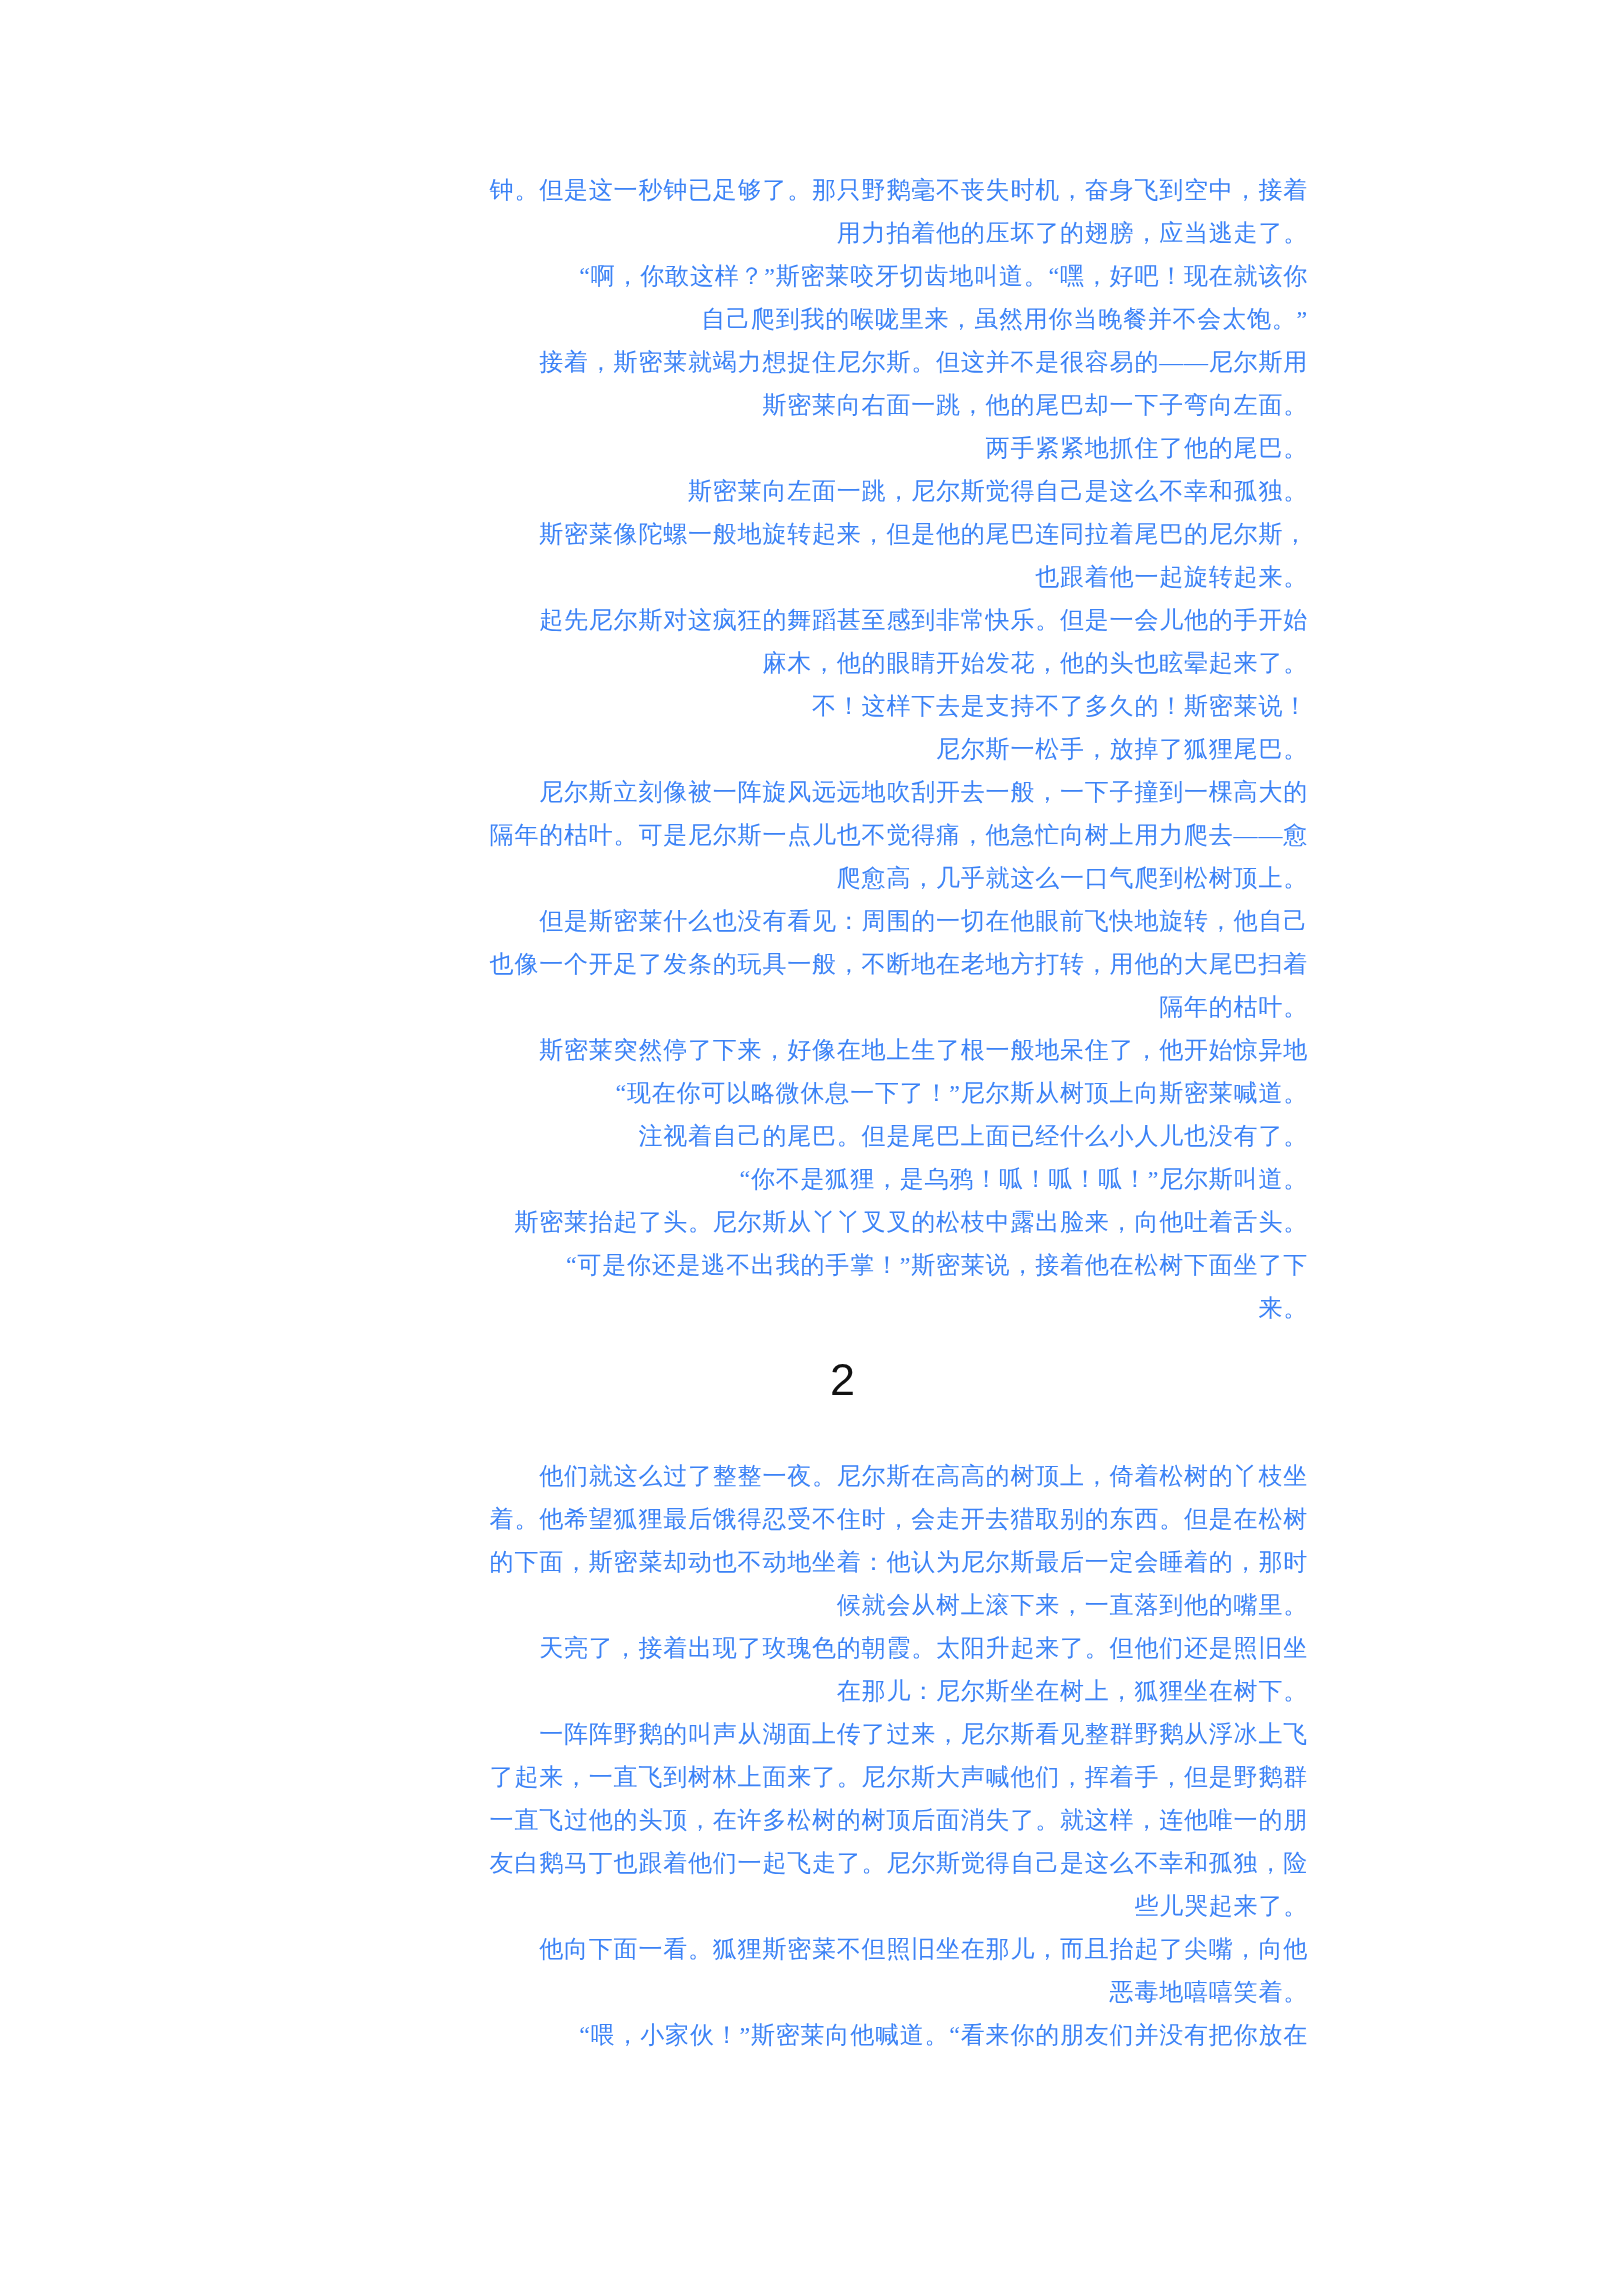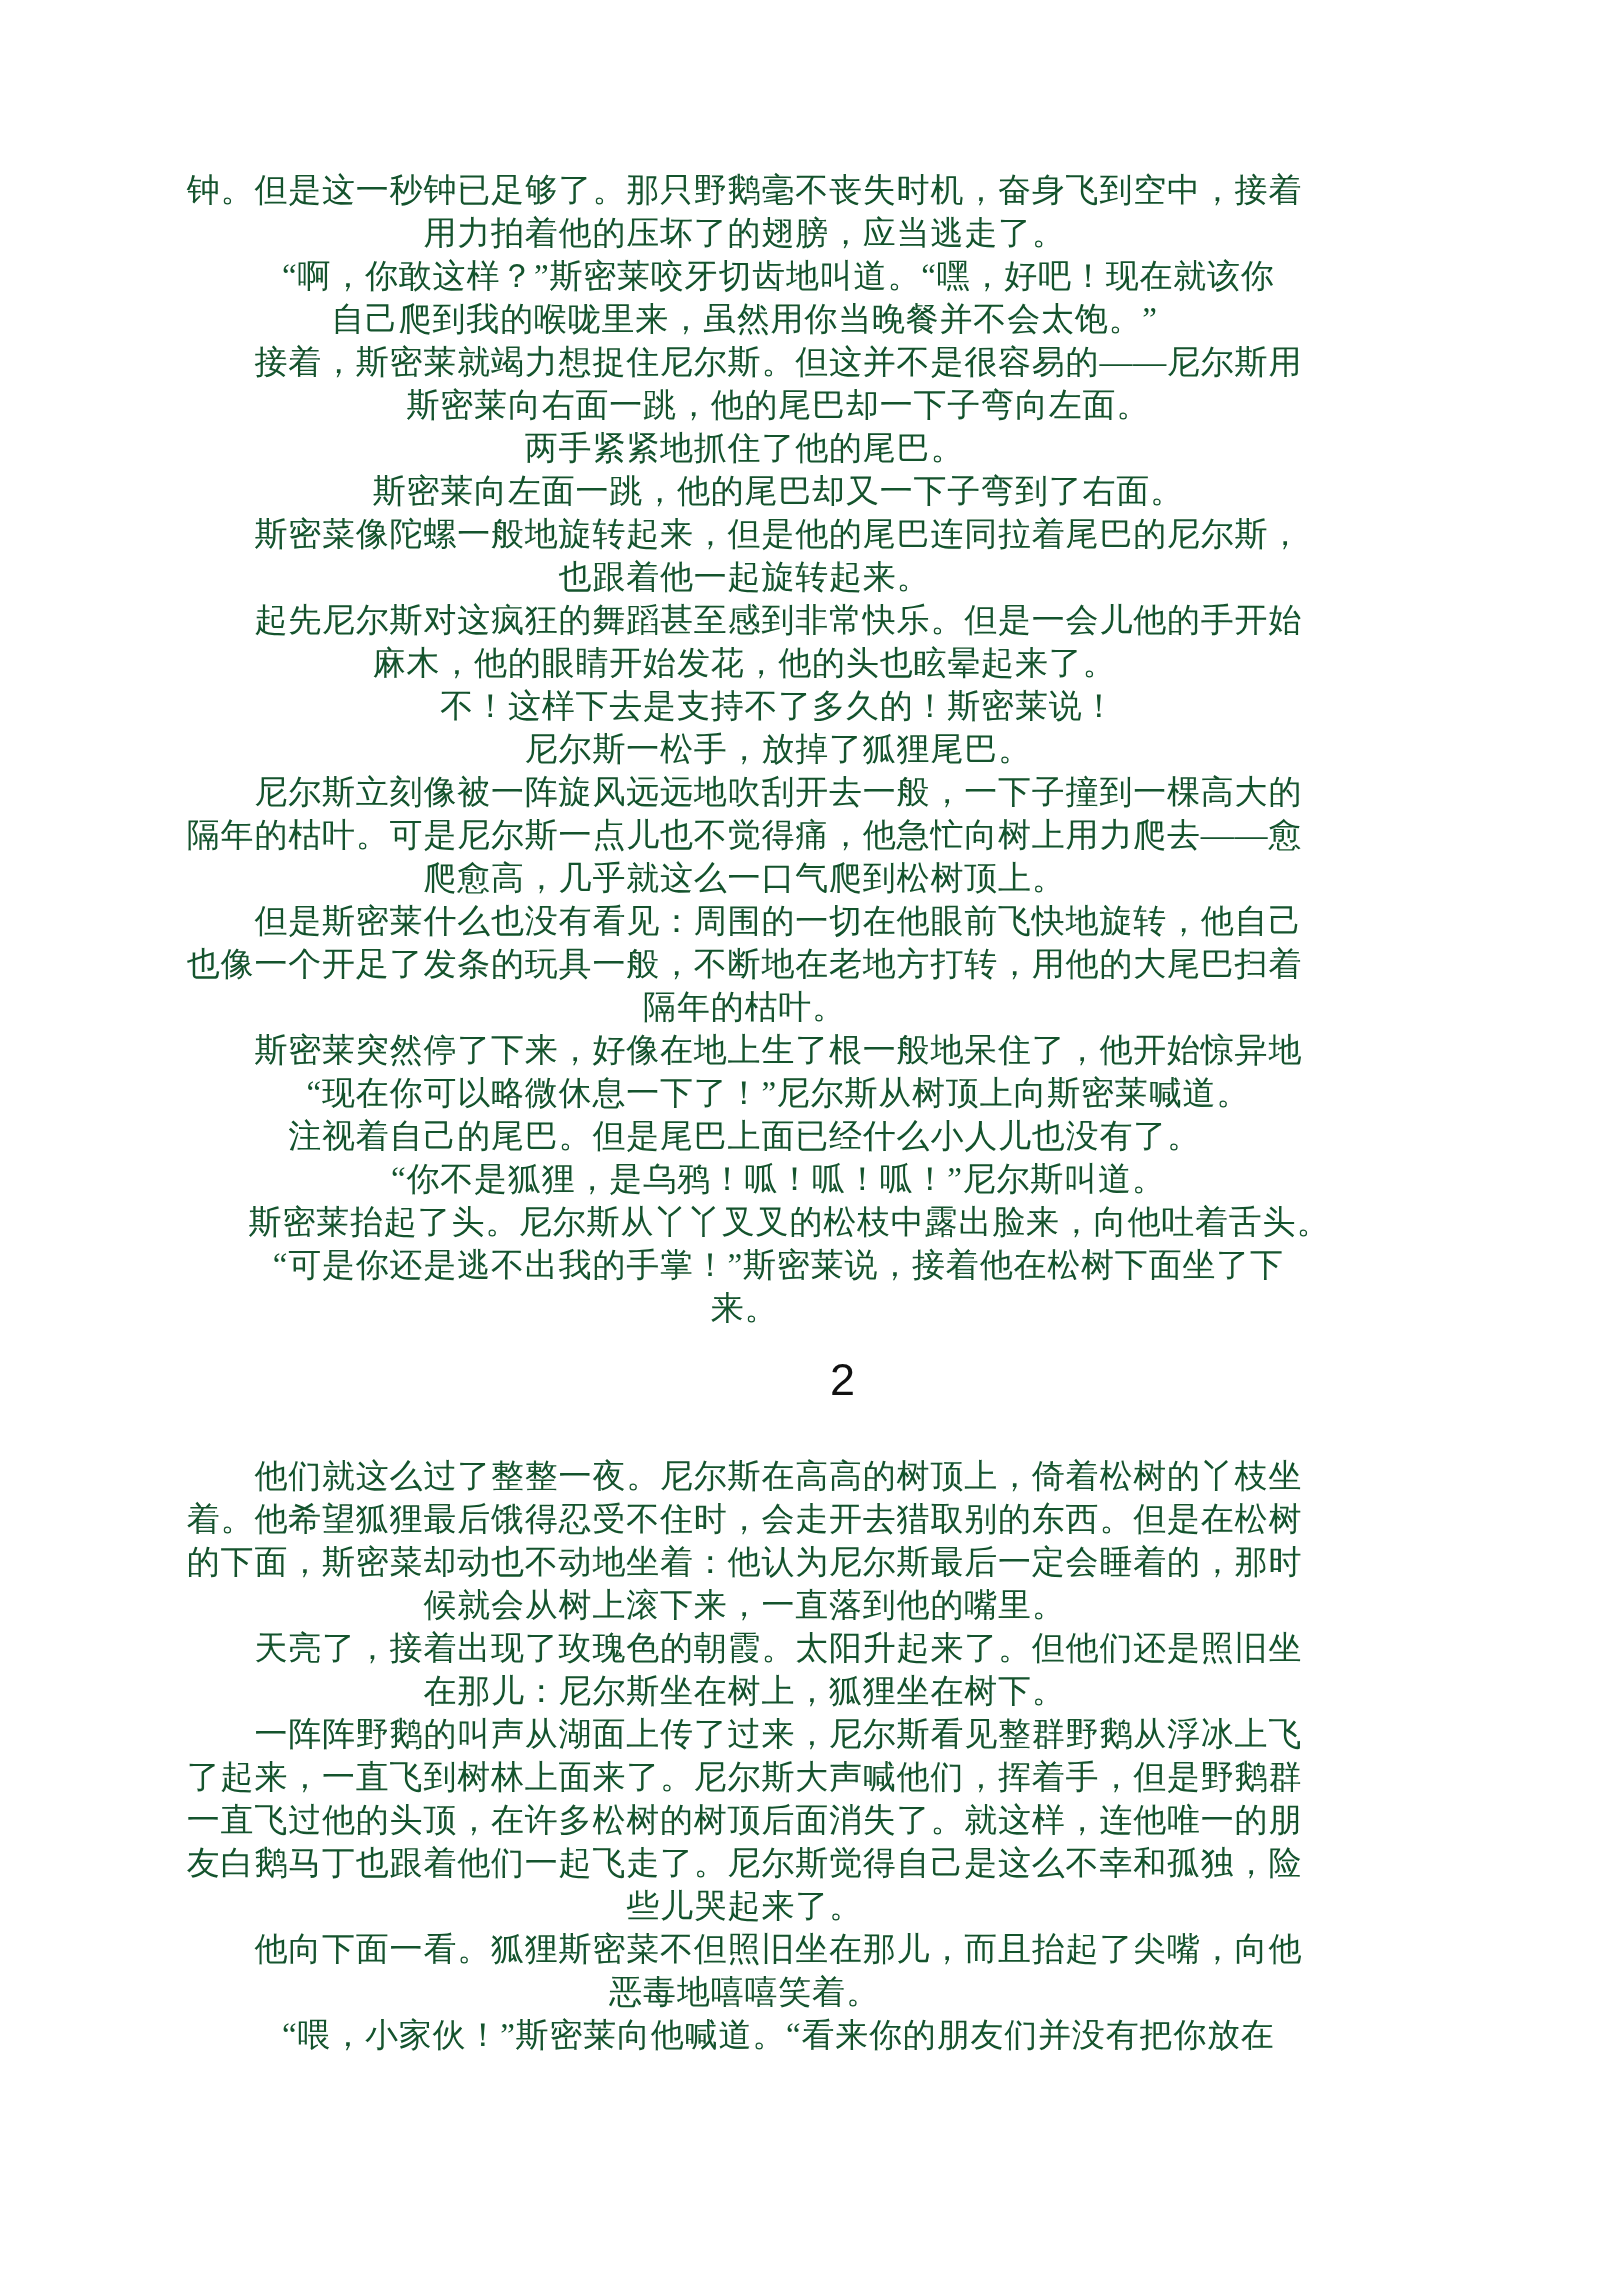--- a/index.html
+++ b/index.html
@@ -13,26 +13,26 @@
     overflow: hidden;
   }
   .text-block {
     position: absolute;
     left: 181px;
     top: 169px;
     width: 1127px;
   }
   .section .line {
     font-family: "Liberation Serif", "DejaVu Serif", serif;
-    font-size: 33px;
+    font-size: 24px;
     line-height: 43px;
     letter-spacing: 0.8px;
     white-space: pre;
-    color: #14532d;
-    text-align: center;
+    color: #3b82f6;
+    text-align: right;
   }
   .section-heading {
     font-family: "Liberation Sans", "DejaVu Sans", sans-serif;
     font-size: 45px;
     line-height: 59px;
     font-weight: 400;
     color: #111111;
     text-align: center;
     padding-left: 196px;
     margin-top: 19.6px;
@@ -45,21 +45,21 @@
 <div class="page">
   <div class="text-block">
     <div class="section">
         <div class="line">钟。但是这一秒钟已足够了。那只野鹅毫不丧失时机，奋身飞到空中，接着</div>
         <div class="line">用力拍着他的压坏了的翅膀，应当逃走了。</div>
         <div class="line">　　“啊，你敢这样？”斯密莱咬牙切齿地叫道。“嘿，好吧！现在就该你</div>
         <div class="line">自己爬到我的喉咙里来，虽然用你当晚餐并不会太饱。”</div>
         <div class="line">　　接着，斯密莱就竭力想捉住尼尔斯。但这并不是很容易的——尼尔斯用</div>
         <div class="line">　　斯密莱向右面一跳，他的尾巴却一下子弯向左面。</div>
         <div class="line">两手紧紧地抓住了他的尾巴。</div>
-        <div class="line">　　斯密莱向左面一跳，他的尾巴却又一下子弯到了右面。</div>
+        <div class="line">　　斯密莱向左面一跳，尼尔斯觉得自己是这么不幸和孤独。</div>
         <div class="line">　　斯密菜像陀螺一般地旋转起来，但是他的尾巴连同拉着尾巴的尼尔斯，</div>
         <div class="line">也跟着他一起旋转起来。</div>
         <div class="line">　　起先尼尔斯对这疯狂的舞蹈甚至感到非常快乐。但是一会儿他的手开始</div>
         <div class="line">麻木，他的眼睛开始发花，他的头也眩晕起来了。</div>
         <div class="line">　　不！这样下去是支持不了多久的！斯密莱说！</div>
         <div class="line">　　尼尔斯一松手，放掉了狐狸尾巴。</div>
         <div class="line">　　尼尔斯立刻像被一阵旋风远远地吹刮开去一般，一下子撞到一棵高大的</div>
         <div class="line">隔年的枯叶。可是尼尔斯一点儿也不觉得痛，他急忙向树上用力爬去——愈</div>
         <div class="line">爬愈高，几乎就这么一口气爬到松树顶上。</div>
         <div class="line">　　但是斯密莱什么也没有看见：周围的一切在他眼前飞快地旋转，他自己</div>

